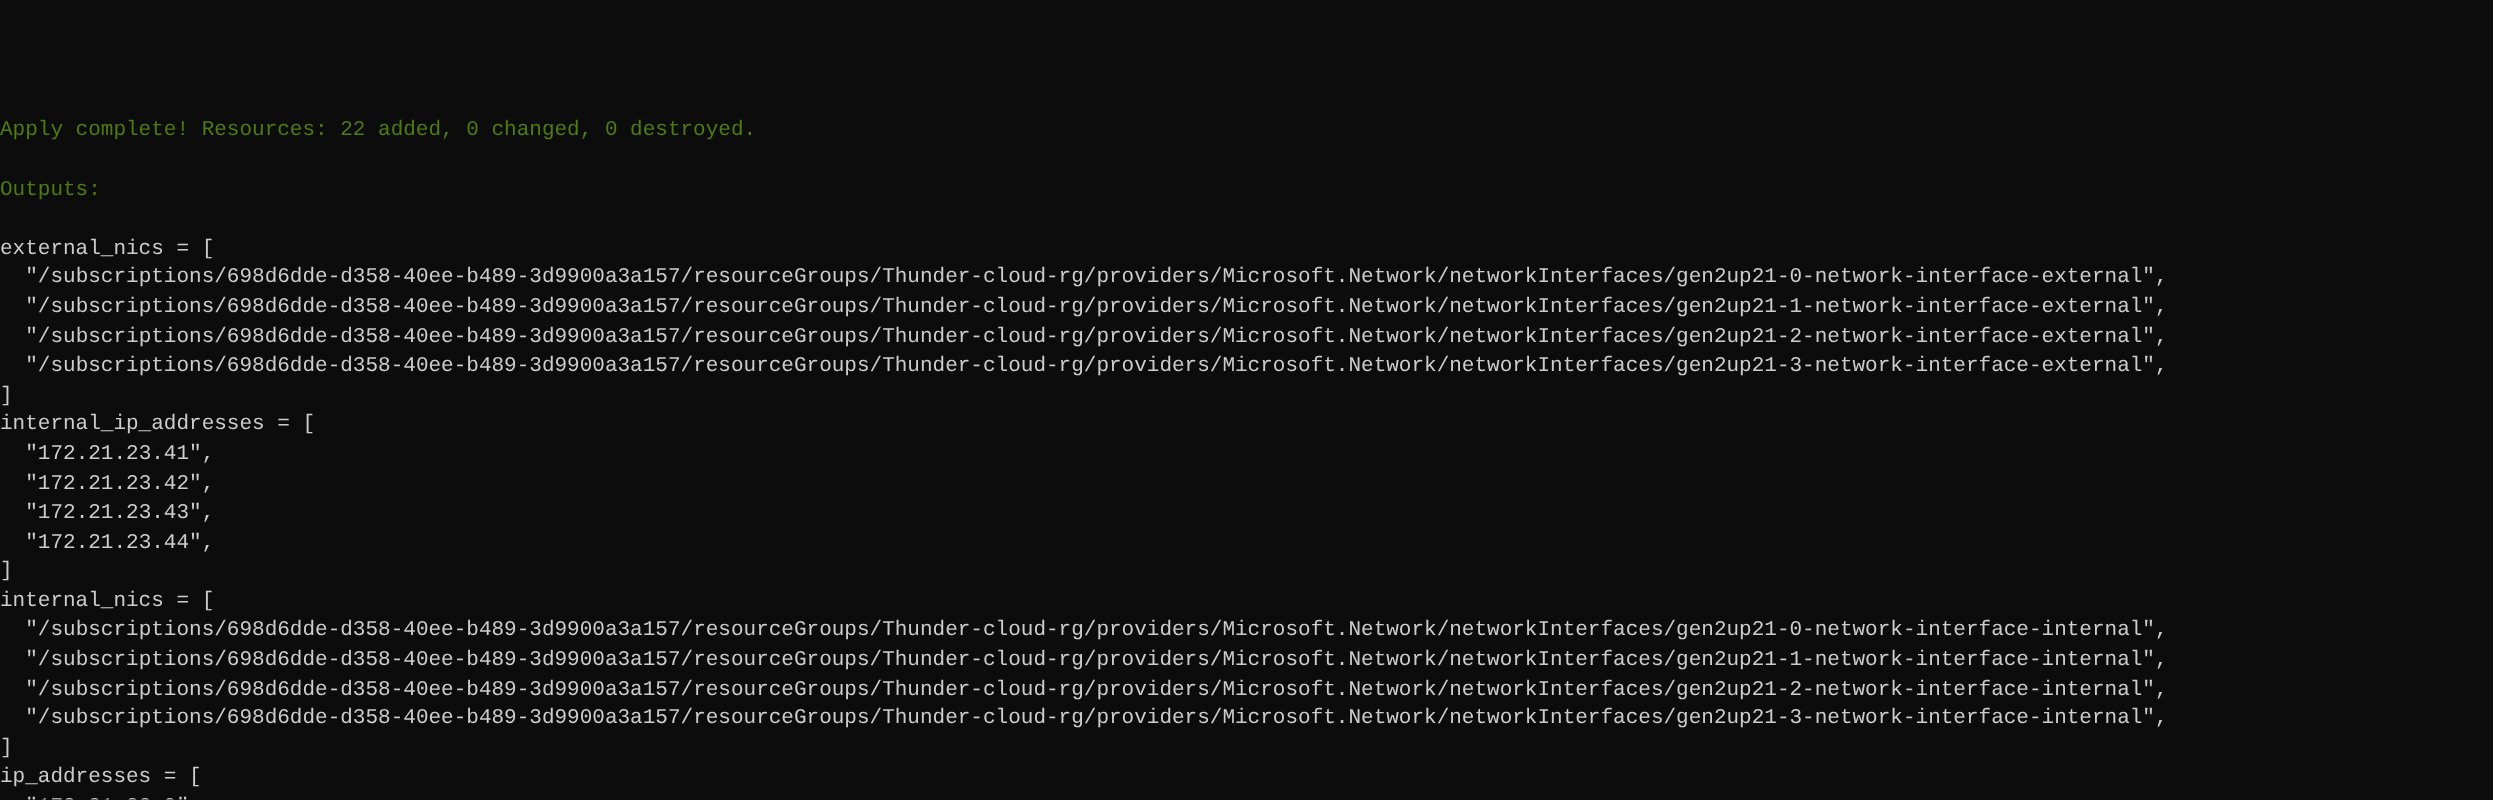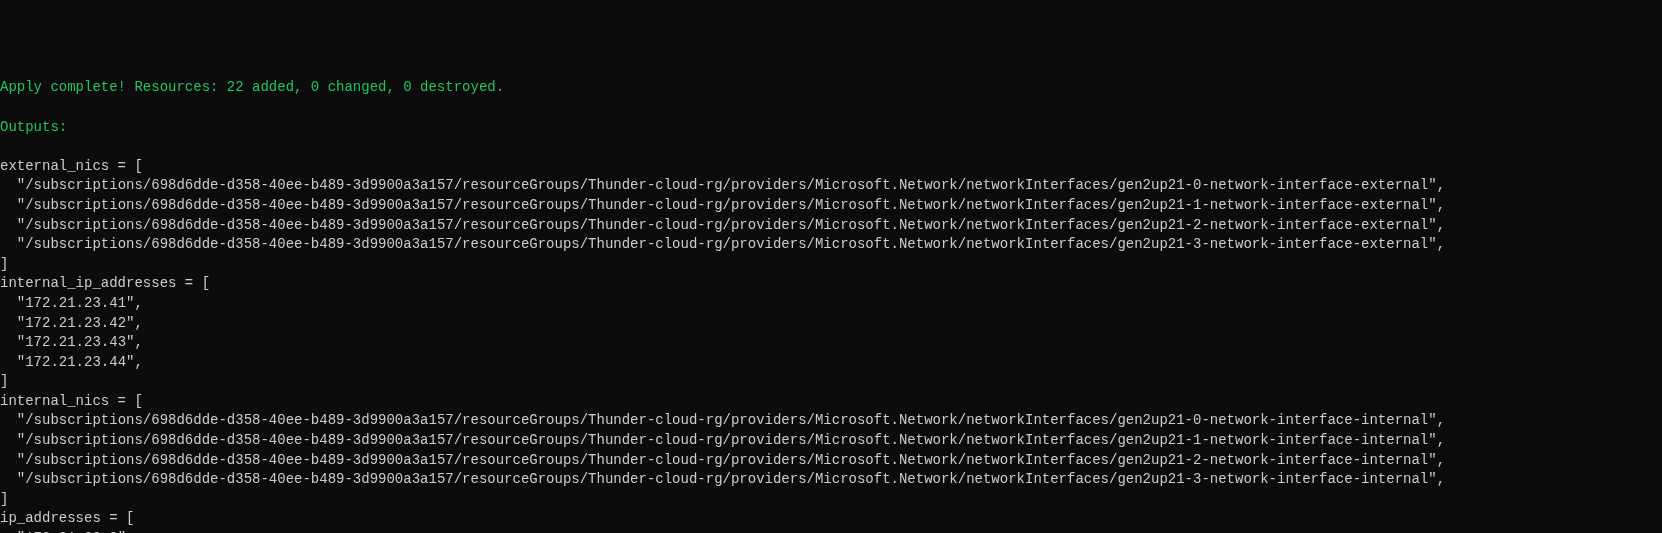--- a/index.html
+++ b/index.html
@@ -8,21 +8,21 @@
       background-color: #0c0c0c;
       font-family: Consolas, 'Courier New', monospace;
       font-size: 14px;
       line-height: 1.4;
       white-space: pre;
       overflow-x: auto;
       width: 1662px;
       height: 533px;
     }
     .green {
-      color: #22c55e;
+      color: #4d7c0f;
       font-family: Liberation Mono, monospace;
     }
     .white {
       color: #cccccc;
     }
     #terminal {
       padding: 0;
     }
   </style>
 </head>

